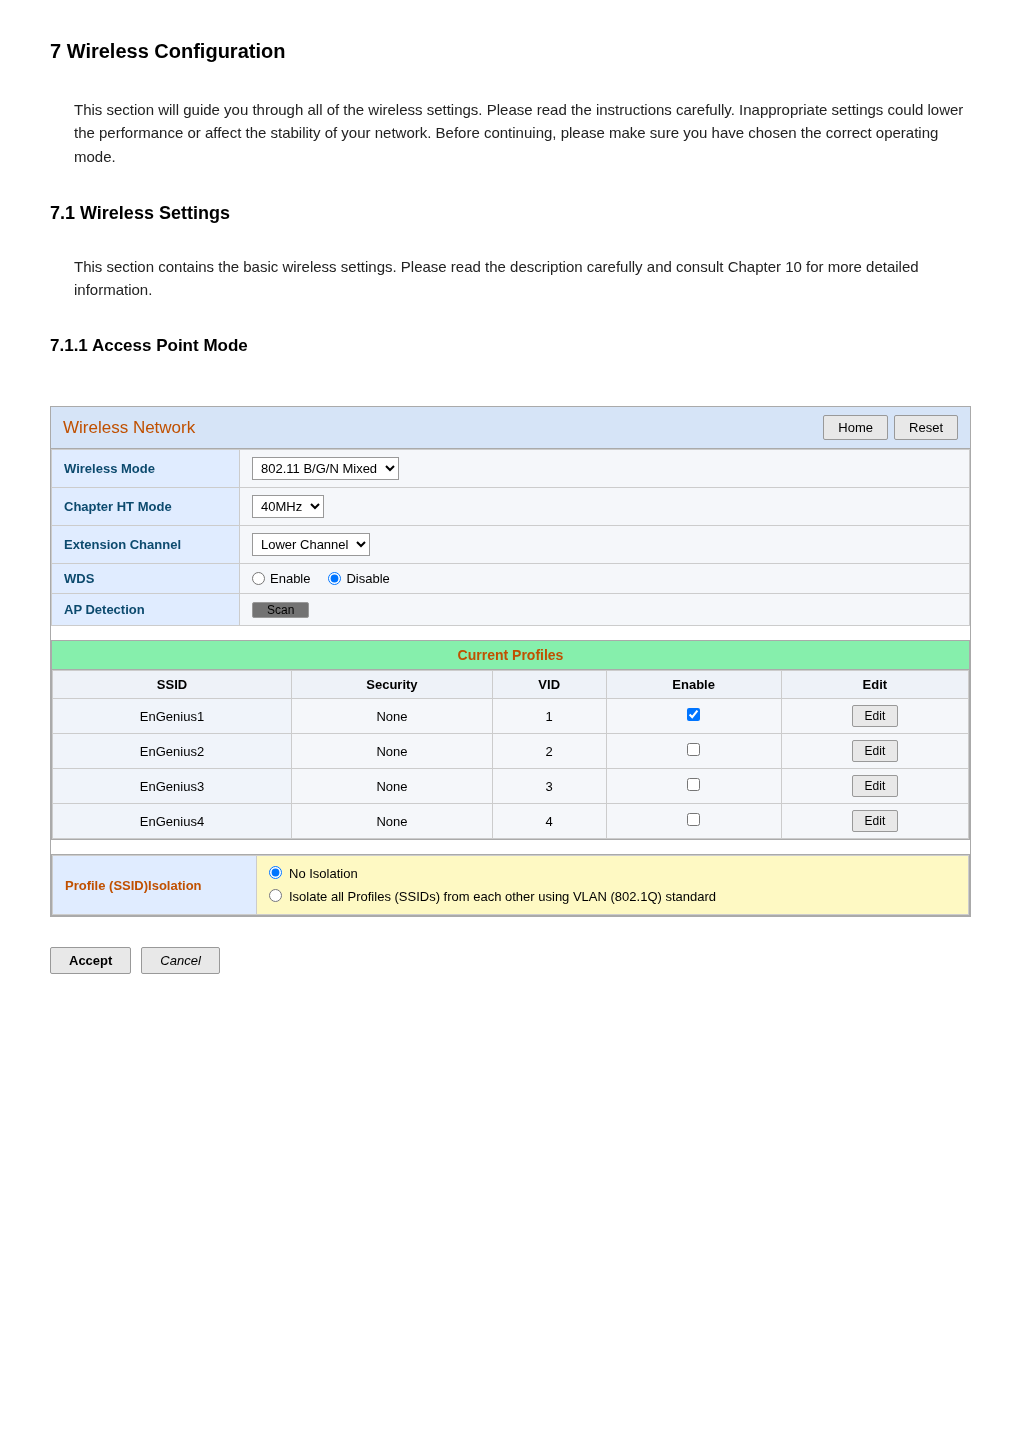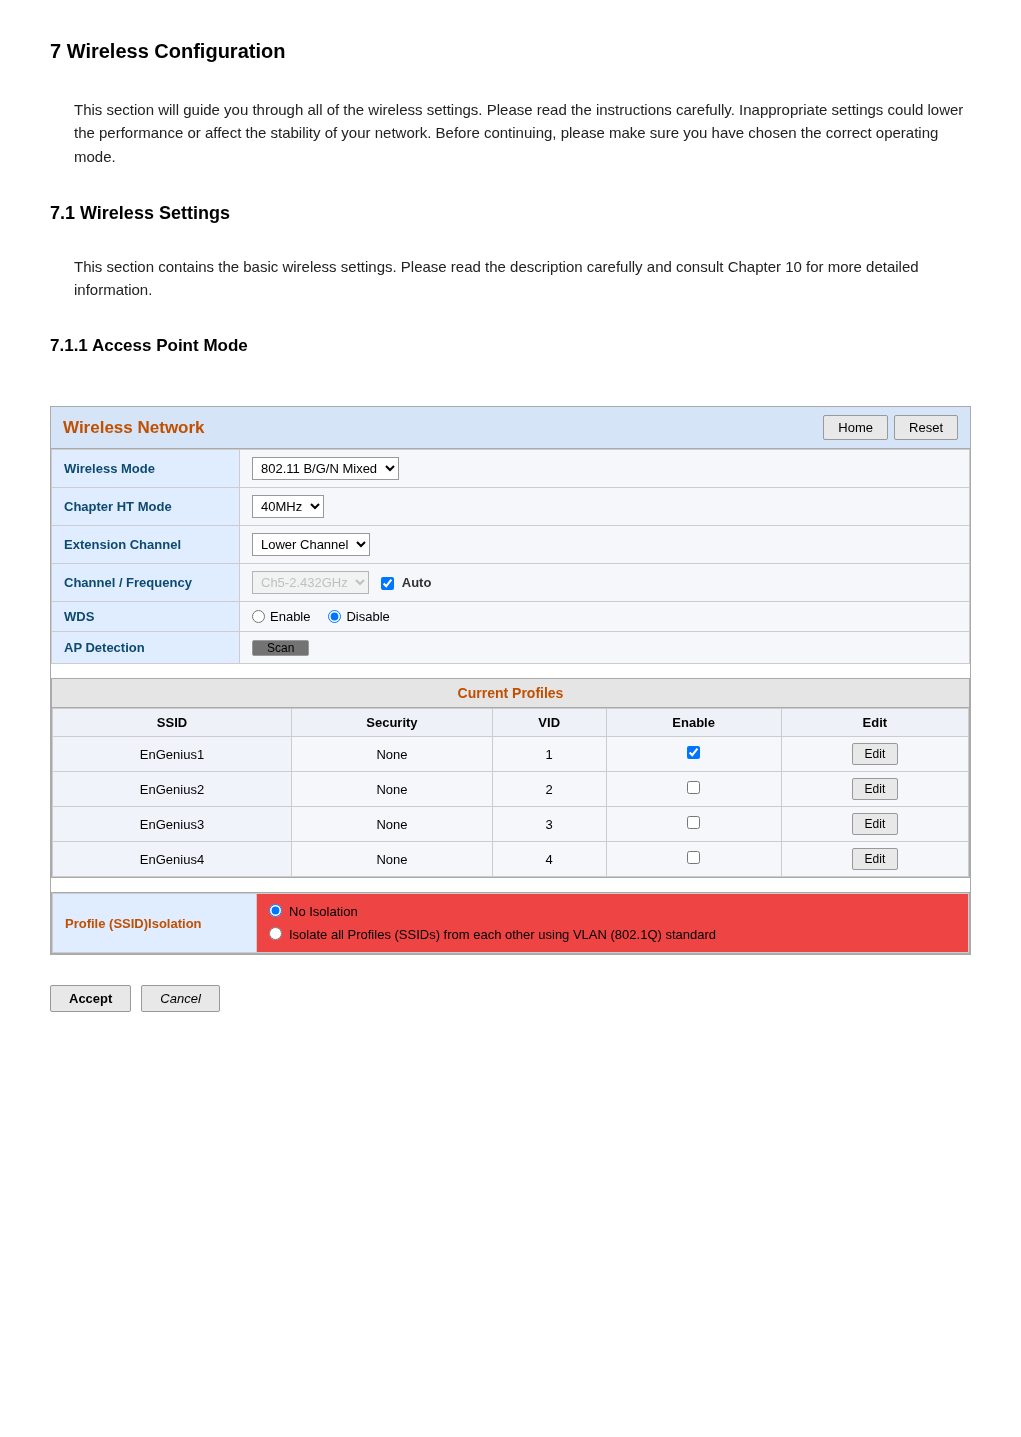--- a/index.html
+++ b/index.html
@@ -25,21 +25,21 @@
     .panel-header {
       display: flex;
       justify-content: space-between;
       align-items: center;
       background: #d6e4f7;
       padding: 8px 12px;
       border-bottom: 1px solid #aaa;
     }
     .panel-title {
       font-size: 17px;
-      font-weight: bold;
+      font-weight: normal;
       color: #c05000;
     }
     .panel-header-buttons { display: flex; gap: 6px; }
     .panel-btn {
       background: #e8e8e8;
       border: 1px solid #999;
       padding: 4px 14px;
       font-size: 13px;
       cursor: pointer;
       border-radius: 2px;
@@ -66,21 +66,21 @@
     .settings-table tr td:last-child {
       background: #f5f7fa;
     }
 
     
     .profiles-section {
       border: 1px solid #aaa;
       margin-top: 14px;
     }
     .profiles-header {
-      background: #e5e5e5;
+      background: #86efac;
       text-align: center;
       padding: 6px;
       font-size: 14px;
       font-weight: bold;
       color: #c05000;
       border-bottom: 1px solid #aaa;
     }
     .profiles-table {
       width: 100%;
       border-collapse: collapse;
@@ -149,21 +149,21 @@
       vertical-align: top;
     }
     .isolation-table td:first-child {
       background: #e0ecff;
       color: #c05000;
       font-weight: bold;
       width: 204px;
       vertical-align: middle;
     }
     .isolation-table td:last-child {
-      background: #ef4444;
+      background: #fef9c3;
     }
     .isolation-options { display: flex; flex-direction: column; gap: 8px; }
     .isolation-opt { display: flex; align-items: flex-start; gap: 7px; font-size: 13px; }
 
     
     .bottom-buttons { margin-top: 28px; display: flex; gap: 10px; }
     .accept-btn {
       background: #e8e8e8;
       border: 1px solid #999;
       padding: 5px 18px;
@@ -236,30 +236,20 @@
         <tr>
           <td>Extension Channel</td>
           <td>
             <select>
               <option>Lower Channel</option>
               <option>Upper Channel</option>
             </select>
           </td>
         </tr>
 
-        <tr>
-          <td>Channel / Frequency</td>
-          <td>
-            <select class="channel-select" disabled="">
-              <option>Ch5-2.432GHz</option>
-            </select>
-            <input type="checkbox" checked="" style="margin-left: 8px; vertical-align: middle;">
-            <span class="auto-label">Auto</span>
-          </td>
-        </tr>
 
         <tr>
           <td>WDS</td>
           <td>
             <div class="radio-group">
               <div class="radio-item">
                 <input type="radio" name="wds" style="">
                 <span>Enable</span>
               </div>
               <div class="radio-item">

